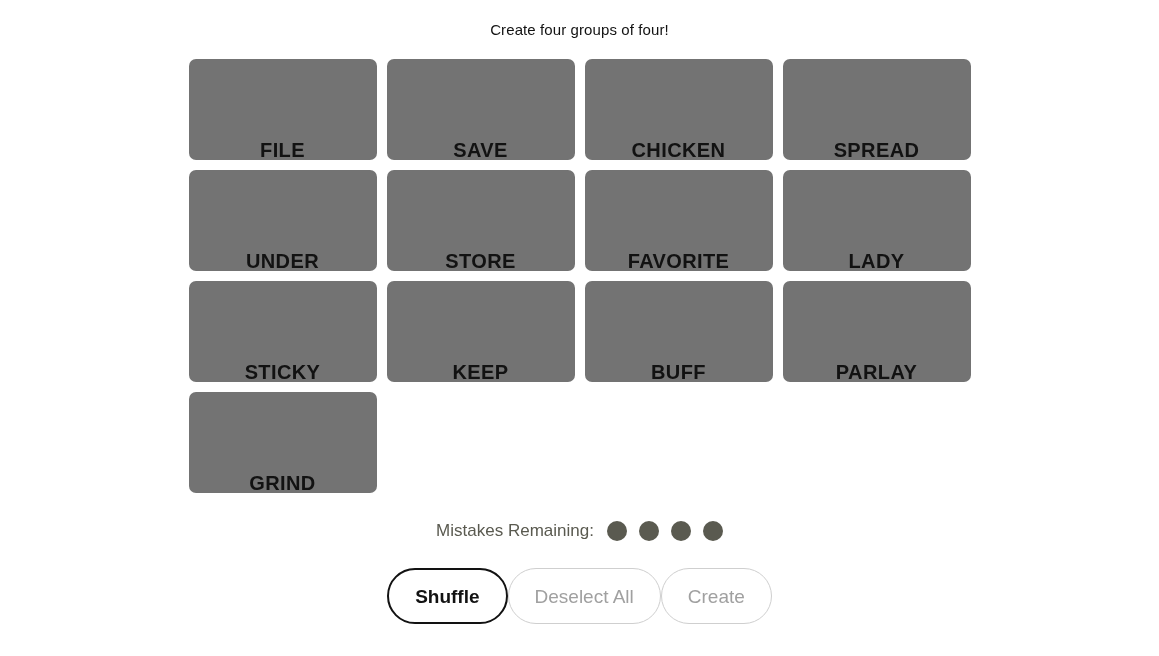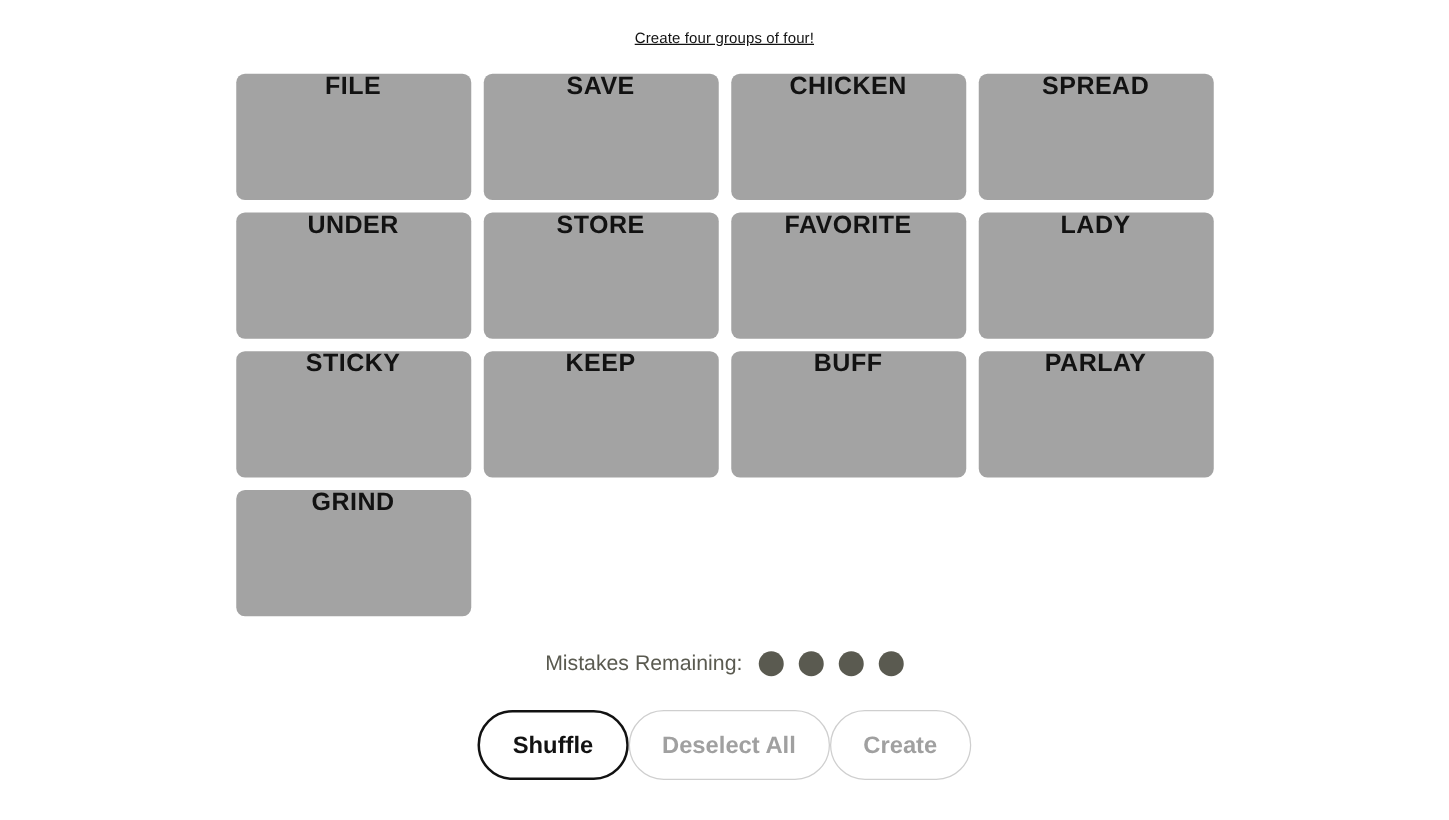--- a/index.html
+++ b/index.html
@@ -16,41 +16,40 @@
   #game {
     position: relative;
     width: 1159px;
     height: 656px;
     display: flex;
     flex-direction: column;
     align-items: center;
   }
   .page-title {
     margin-top: 17px;
-    font-size: 12px;
+    font-size: 15px;
     font-weight: 400;
     color: #121212;
     letter-spacing: 0.1px;
     line-height: 26px;
-    text-decoration: underline;
   }
   .grid {
     margin-top: 16px;
     width: 782px;
     display: grid;
     grid-template-columns: repeat(4, 1fr);
     grid-template-rows: repeat(4, 101px);
     gap: 10px 10px;
   }
   .tile {
-    background: #a3a3a3;
+    background: #737373;
     border: none;
     border-radius: 7px;
     display: flex;
-    align-items: flex-start;
+    align-items: flex-end;
     justify-content: center;
     padding: 0;
     cursor: pointer;
     user-select: none;
     font-family: "Liberation Sans", sans-serif;
   }
   .tile-label {
     font-size: 20px;
     font-weight: bold;
     color: #121212;
@@ -104,21 +103,21 @@
     box-sizing: border-box;
   }
   .action-btn.enabled {
     border: 2px solid #121212;
     color: #121212;
     font-weight: 600;
   }
   .action-btn.disabled {
     border: 1.5px solid #cfcfcf;
     color: #a0a0a0;
-    font-weight: 700;
+    font-weight: 400;
     cursor: default;
   }
 </style>
 </head>
 <body>
 
 <div id="game">
 
   <div class="page-title">Create four groups of four!</div>
 

